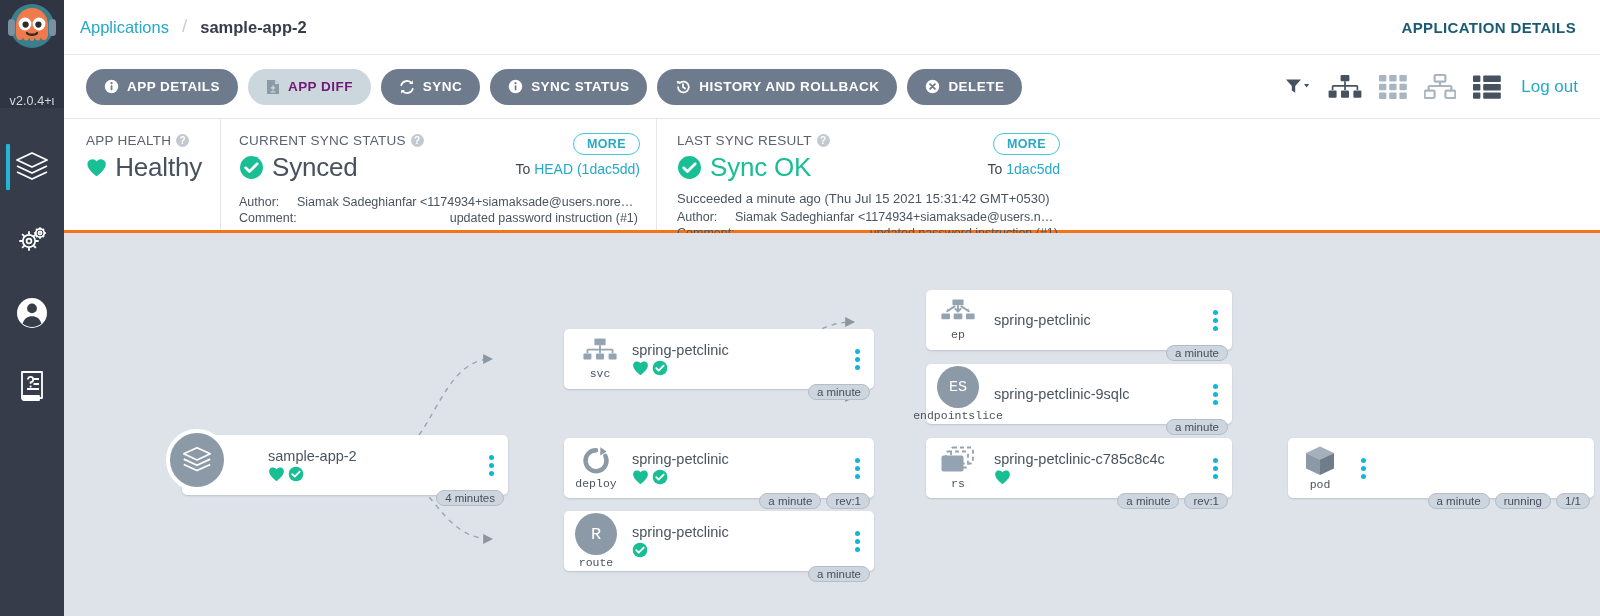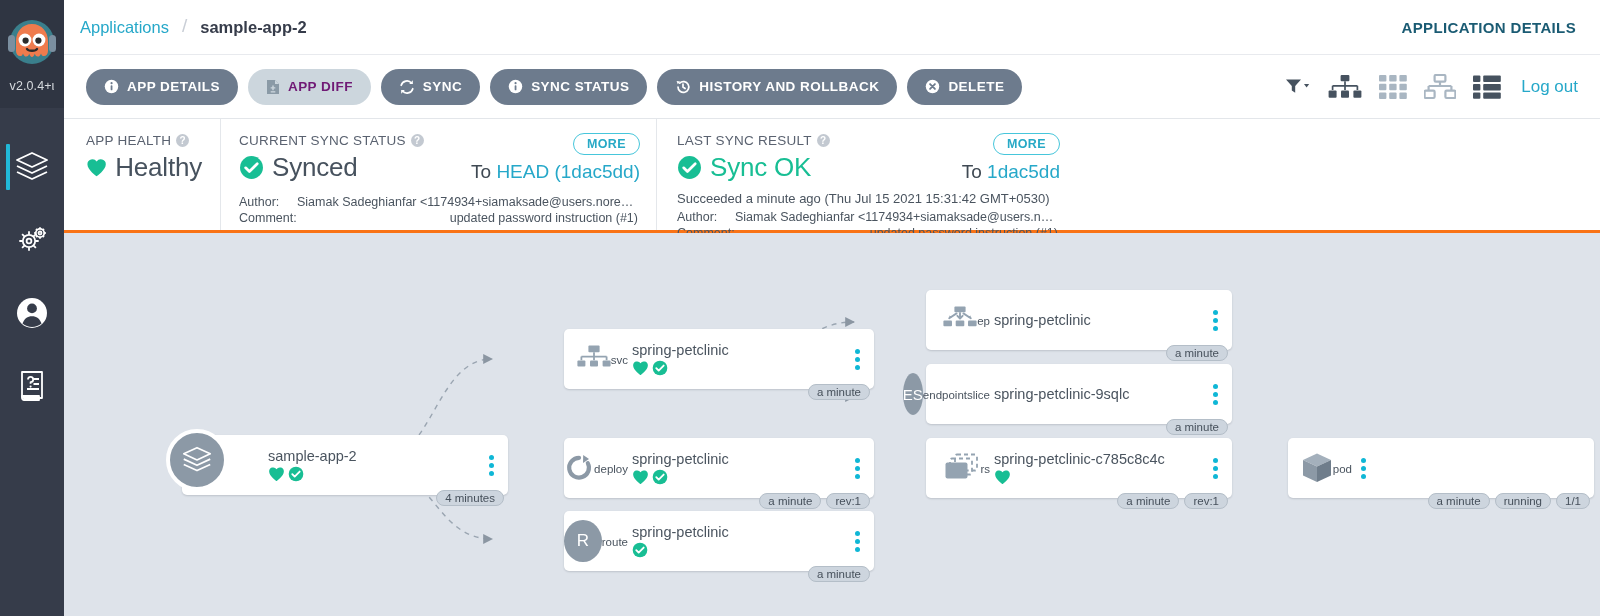--- a/index.html
+++ b/index.html
@@ -14,21 +14,21 @@
   
   .sidebar {
     width: 64px; height: 616px;
     background: #363c4a;
     display: flex; flex-direction: column; align-items: center;
     flex: 0 0 64px;
   }
   .logo-box {
     width: 64px; height: 108px;
     background: #2f3542;
-    display: flex; flex-direction: column; align-items: center; justify-content: center;
+    display: flex; flex-direction: column; align-items: center; justify-content: space-between;
     padding-top: 0;
   }
   .logo-svg { display: block; }
   .version {
     color: #d6dade; font-size: 12.5px; letter-spacing: .1px; margin-top: 1px;
   }
   .nav { width: 64px; padding-top: 22px; }
   .nav-item {
     position: relative; width: 64px; height: 73px;
     display: flex; align-items: center; justify-content: center;
@@ -104,21 +104,21 @@
   .st-value .txt { font-size: 26px; color: #47525e; letter-spacing: -.2px; }
   .st-value .txt.green { color: #18be94; }
   .more-btn {
     position: absolute; right: 16px; top: 14px;
     border: 1.4px solid #46c6db; color: #27a9c6; background: #fff;
     border-radius: 13px; font-size: 12.5px; font-weight: bold;
     padding: 3px 13px; letter-spacing: .4px; cursor: pointer;
   }
   .to-line {
     position: absolute; right: 16px; top: 42px;
-    font-size: 19px; color: #3f4953;
+    font-size: 14px; color: #3f4953;
   }
   .to-line a { color: #26a8c9; cursor: pointer; }
   .meta { margin-top: 11px; font-size: 12.5px; color: #4a545f; line-height: 16px; }
   .meta-row { display: flex; }
   .meta-row .k { width: 58px; flex: 0 0 58px; color: #4a545f; }
   .meta-row .v { flex: 1; white-space: nowrap; overflow: hidden; text-overflow: ellipsis; }
   .meta-row .v.right { text-align: right; }
   .succeeded { font-size: 13px; color: #4a545f; margin-top: 8px; }
   .last .meta { margin-top: 3px; }
 
@@ -126,21 +126,21 @@
   .canvas { flex: 1; background: #dee3ea; position: relative; overflow: hidden; }
   .edges { position: absolute; inset: 0; }
 
   .node {
     position: absolute; background: #fff; border-radius: 5px;
     box-shadow: 0 1px 2px rgba(40,50,60,.18);
     display: flex; align-items: center; cursor: pointer;
   }
   .node-ico {
     position: relative; flex: 0 0 auto;
-    display: flex; flex-direction: row; align-items: center; justify-content: flex-end;
+    display: flex; flex-direction: column; align-items: center; justify-content: flex-end; font-family: Liberation Mono, monospace;
   }
   .kind-label {
     font-size: 11.5px; color: #4a545f; margin-top: 1px;
     text-align: center; white-space: nowrap;
   }
   .node-body { flex: 1; min-width: 0; padding-left: 4px; }
   .node-title {
     font-size: 14.5px; color: #4a545f; white-space: nowrap;
     overflow: hidden; text-overflow: ellipsis;
   }

